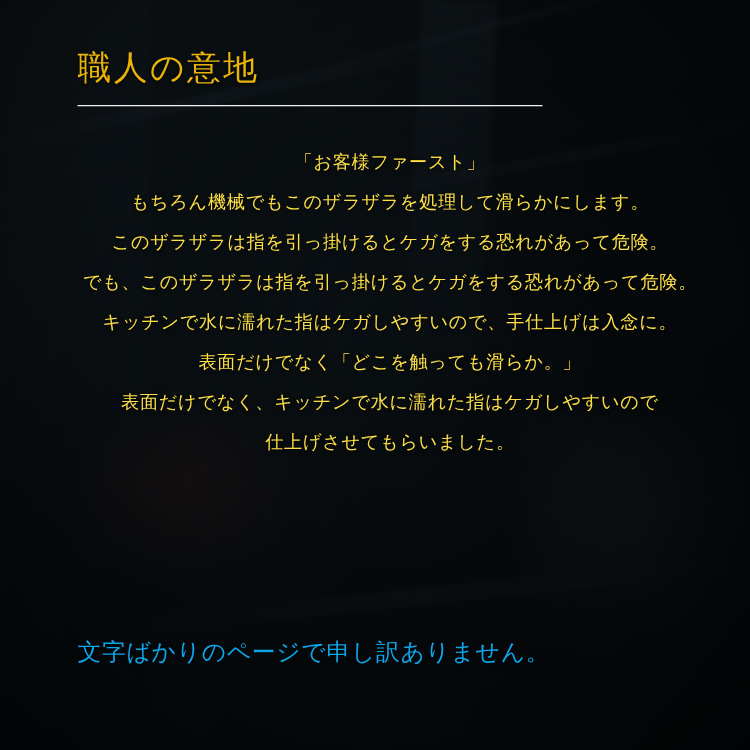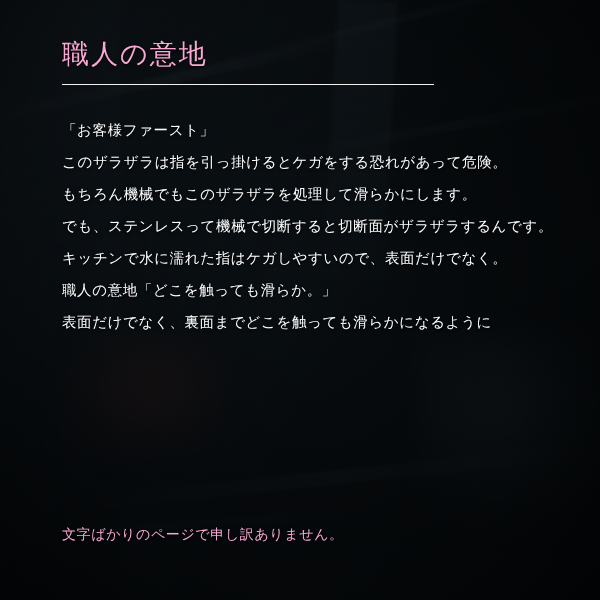--- a/index.html
+++ b/index.html
@@ -69,21 +69,21 @@
     color: #ffffff;
   }
 
   .heading {
     position: absolute;
     left: 62px;
     top: 36px;
     font-size: 27px;
     letter-spacing: 2px;
     font-weight: 400;
-    color: #f9a8d4;
+    color: #eab308;
     text-shadow: 0 1px 3px rgba(0,0,0,0.8);
   }
   .rule {
     position: absolute;
     left: 62px;
     top: 84px;
     width: 372px;
     height: 1px;
     background: #ffffff;
     opacity: 0.95;
@@ -91,33 +91,34 @@
 
   .body-text {
     position: absolute;
     left: 62px;
     top: 114px;
     width: 500px;
   }
   .line {
     font-size: 14.5px;
     line-height: 32px;
-    color: #ffffff;
+    color: #fde047;
     letter-spacing: 0.6px;
     white-space: nowrap;
     text-shadow: 0 1px 3px rgba(0,0,0,0.85);
+    text-align: center;
   }
   .closing {
     position: absolute;
     left: 62px;
-    top: 520px;
-    font-size: 14px;
+    top: 509px;
+    font-size: 19px;
     line-height: 28px;
     letter-spacing: 0.6px;
-    color: #f9a8d4;
+    color: #0ea5e9;
     text-shadow: 0 1px 3px rgba(0,0,0,0.85);
   }
 </style>
 </head>
 <body>
 
 <div class="page">
   <div class="bg">
     <div class="bg-block block-1"></div>
     <div class="bg-block block-2"></div>
@@ -131,23 +132,24 @@
   </div>
   <div class="scrim"></div>
   <div class="vignette"></div>
 
   <div class="content">
     <div class="heading">職人の意地</div>
     <div class="rule"></div>
 
     <div class="body-text">
       <div class="line">「お客様ファースト」</div>
+      <div class="line">もちろん機械でもこのザラザラを処理して滑らかにします。</div>
       <div class="line">このザラザラは指を引っ掛けるとケガをする恐れがあって危険。</div>
-      <div class="line">もちろん機械でもこのザラザラを処理して滑らかにします。</div>
-      <div class="line">でも、ステンレスって機械で切断すると切断面がザラザラするんです。</div>
-      <div class="line">キッチンで水に濡れた指はケガしやすいので、表面だけでなく。</div>
-      <div class="line">職人の意地「どこを触っても滑らか。」</div>
-      <div class="line">表面だけでなく、裏面までどこを触っても滑らかになるように</div>
+      <div class="line">でも、このザラザラは指を引っ掛けるとケガをする恐れがあって危険。</div>
+      <div class="line">キッチンで水に濡れた指はケガしやすいので、手仕上げは入念に。</div>
+      <div class="line">表面だけでなく「どこを触っても滑らか。」</div>
+      <div class="line">表面だけでなく、キッチンで水に濡れた指はケガしやすいので</div>
+      <div class="line">仕上げさせてもらいました。</div>
     </div>
 
     <div class="closing">文字ばかりのページで申し訳ありません。</div>
   </div>
 </div>
 
 </body></html>

